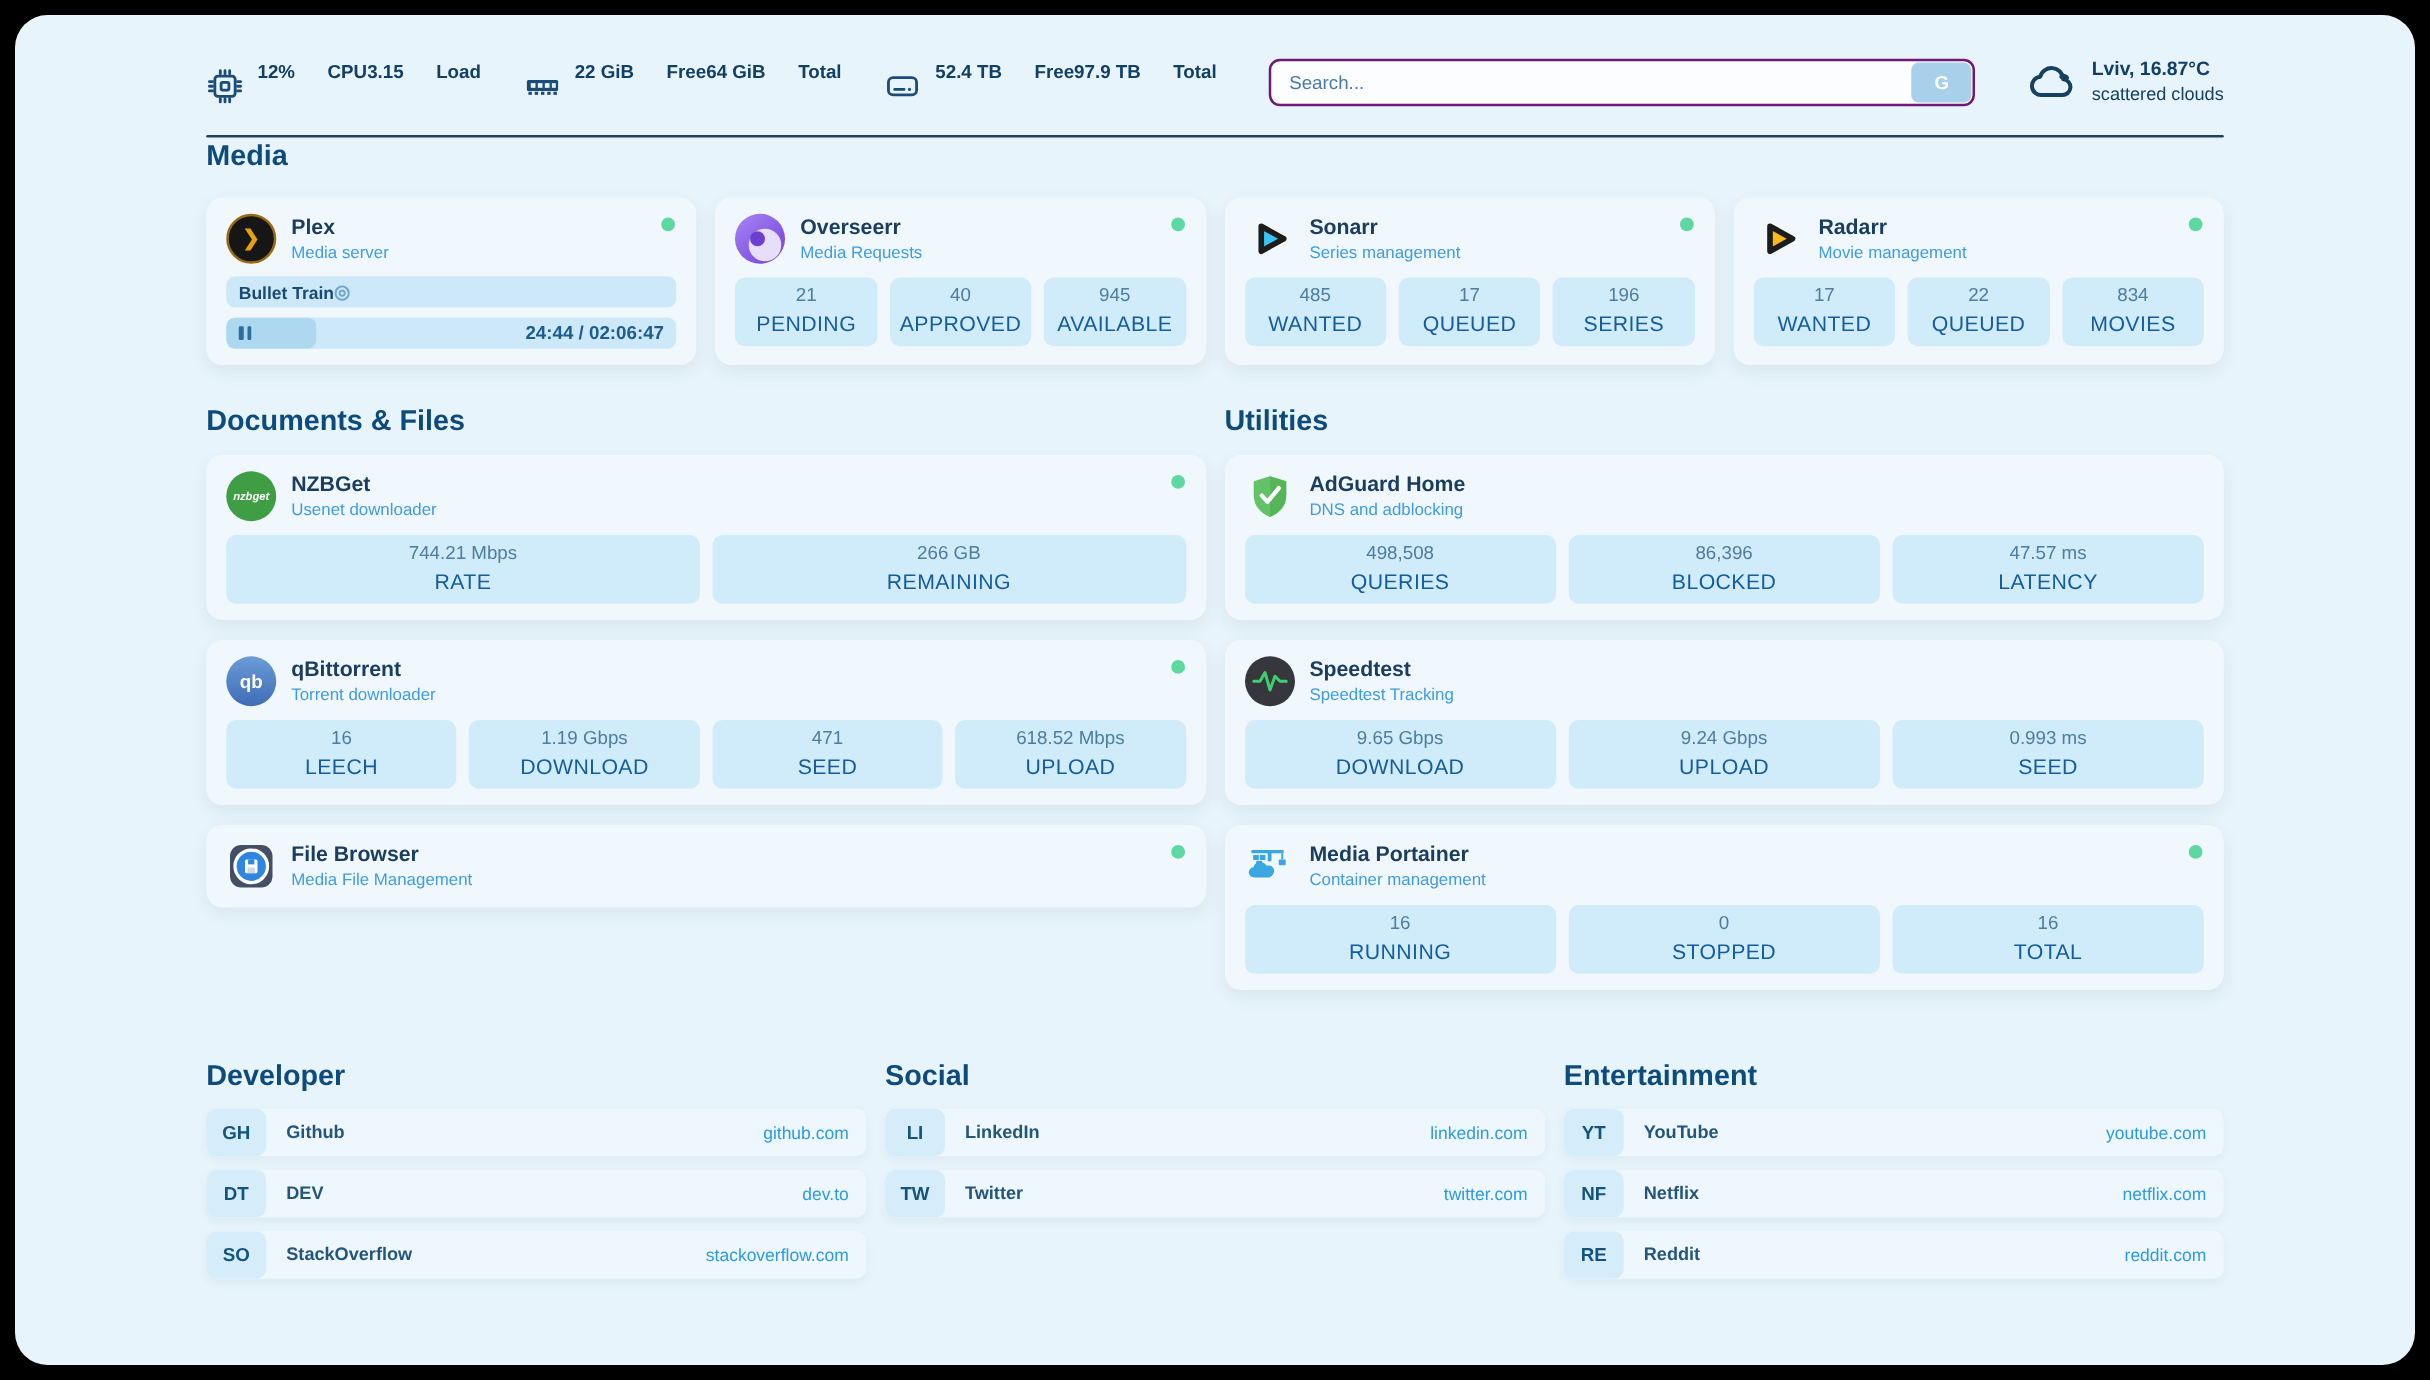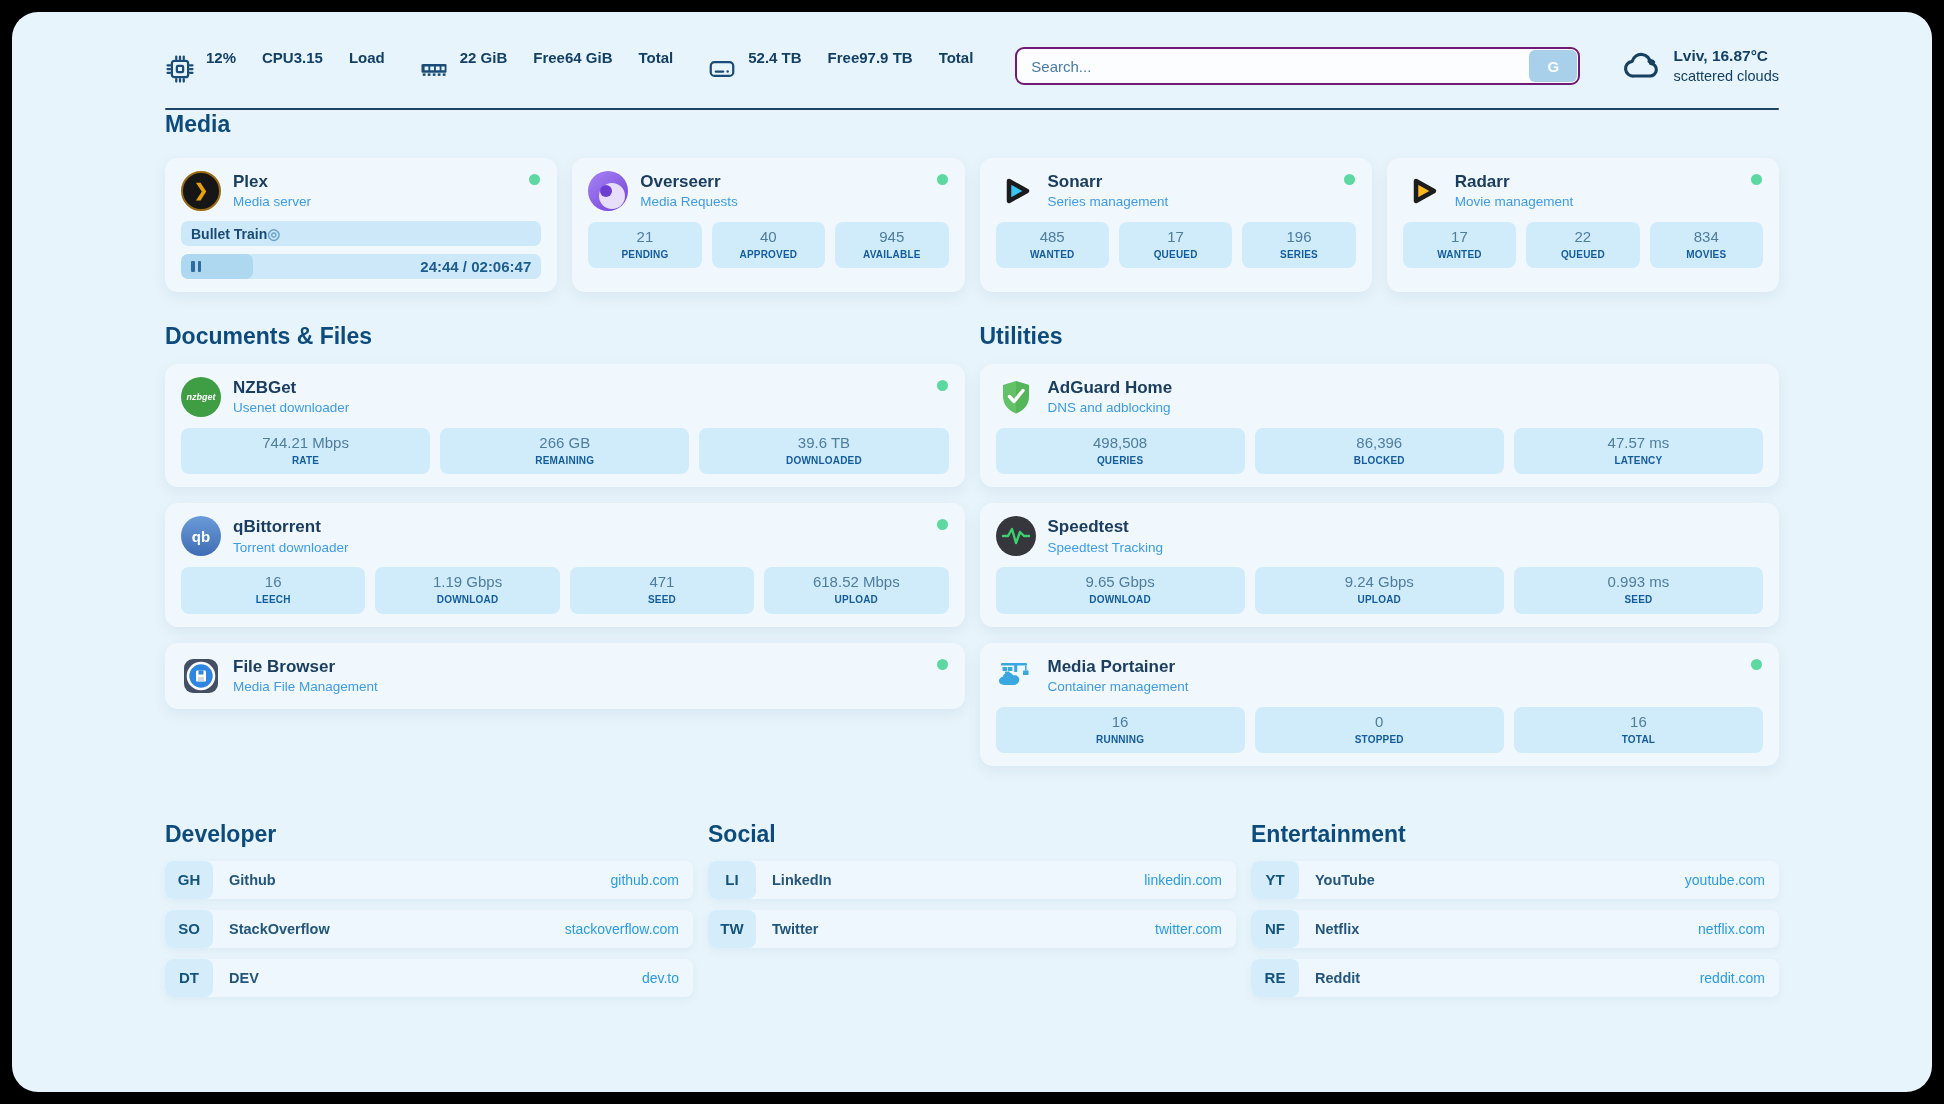--- a/index.html
+++ b/index.html
@@ -50,21 +50,21 @@
   .chead { display:flex; gap:12px; align-items:center; }
   .appicon {
     width:40px; height:40px; flex:0 0 40px; display:flex; align-items:center;
     justify-content:center; border-radius:50%; position:relative;
   }
   .cname { font-size:17px; font-weight:600; color:#1b3d60; line-height:1.25; }
   .cdesc { font-size:13.5px; color:#3e9be6; margin-top:2px; line-height:1.25; }
   .tiles { display:flex; gap:10px; margin-top:11px; }
   .tile { flex:1; background:#d0ebfa; border-radius:8px; text-align:center; padding:6px 2px 7px; }
   .tval { font-size:15px; color:#4e7d9e; line-height:1.25; }
-  .tlab { font-size:10px; font-weight:700; color:#135c9e; margin-top:2px; letter-spacing:.02em; line-height:1.25; }
+  .tlab { font-size:17px; font-weight:400; color:#135c9e; margin-top:2px; letter-spacing:.02em; line-height:1.25; }
   
   .prow { background:#cde9f9; border-radius:7px; height:25px; display:flex; align-items:center; position:relative; overflow:hidden; }
   .prow.title { margin-top:10px; padding:0 10px; font-size:14px; font-weight:600; color:#174a74; }
   .camicon { color:#6fa7cc; font-size:15px; cursor:pointer; line-height:1; }
   .prow.bar { margin-top:8px; }
   .pfill { position:absolute; left:0; top:0; bottom:0; background:#aed8f0; border-radius:7px; display:flex; align-items:center; padding-left:10px; gap:3px; }
   .pb { width:3.5px; height:11px; background:#2d6da0; border-radius:1px; display:inline-block; }
   .ptime { position:absolute; right:10px; font-size:15px; font-weight:700; color:#1c5c8f; }
   
   .cols2 { display:grid; grid-template-columns:1fr 1fr; gap:15px; margin-top:30px; }
@@ -321,24 +321,20 @@
         </div>
         <div class="tiles">
           <div class="tile">
               <div class="tval">744.21 Mbps</div>
               <div class="tlab">RATE</div>
             </div>
           <div class="tile">
               <div class="tval">266 GB</div>
               <div class="tlab">REMAINING</div>
             </div>
-          <div class="tile">
-              <div class="tval">39.6 TB</div>
-              <div class="tlab">DOWNLOADED</div>
-            </div>
         </div>
       </div>
 
       <div class="card">
         <span class="dot"></span>
         <div class="chead">
           <span class="appicon qbicon">qb</span>
           <div>
             <div class="cname">qBittorrent</div>
             <div class="cdesc">Torrent downloader</div>
@@ -485,29 +481,29 @@
 
   <div class="links">
     <div class="linkcol">
       <h2 class="sec">Developer</h2>
       <div class="linkrow">
         <span class="abbr">GH</span>
         <span class="llabel">Github</span>
         <span class="lurl">github.com</span>
       </div>
       <div class="linkrow">
+        <span class="abbr">DT</span>
+        <span class="llabel">DEV</span>
+        <span class="lurl">dev.to</span>
+      </div>
+      <div class="linkrow">
         <span class="abbr">SO</span>
         <span class="llabel">StackOverflow</span>
         <span class="lurl">stackoverflow.com</span>
       </div>
-      <div class="linkrow">
-        <span class="abbr">DT</span>
-        <span class="llabel">DEV</span>
-        <span class="lurl">dev.to</span>
-      </div>
     </div>
 
     <div class="linkcol">
       <h2 class="sec">Social</h2>
       <div class="linkrow">
         <span class="abbr">LI</span>
         <span class="llabel">LinkedIn</span>
         <span class="lurl">linkedin.com</span>
       </div>
       <div class="linkrow">

